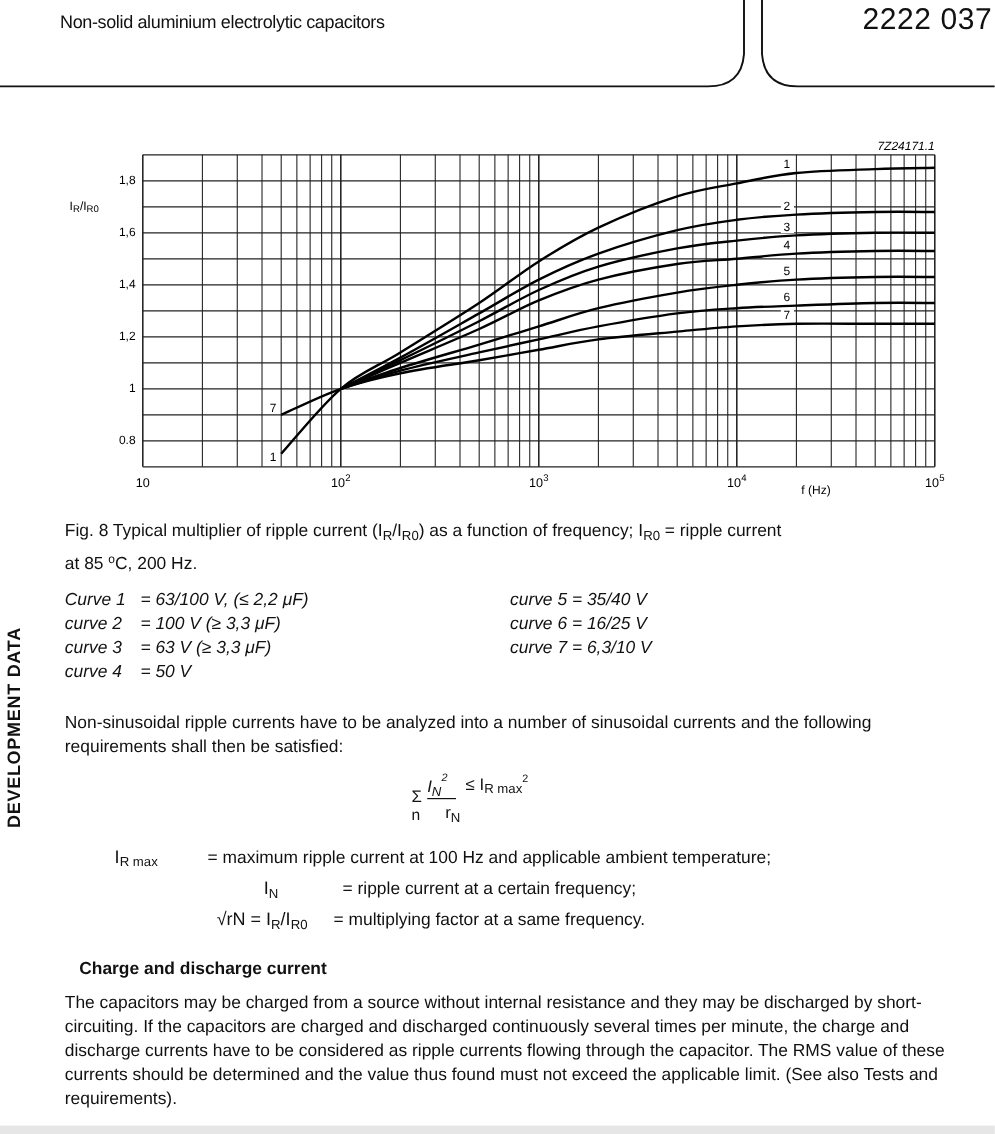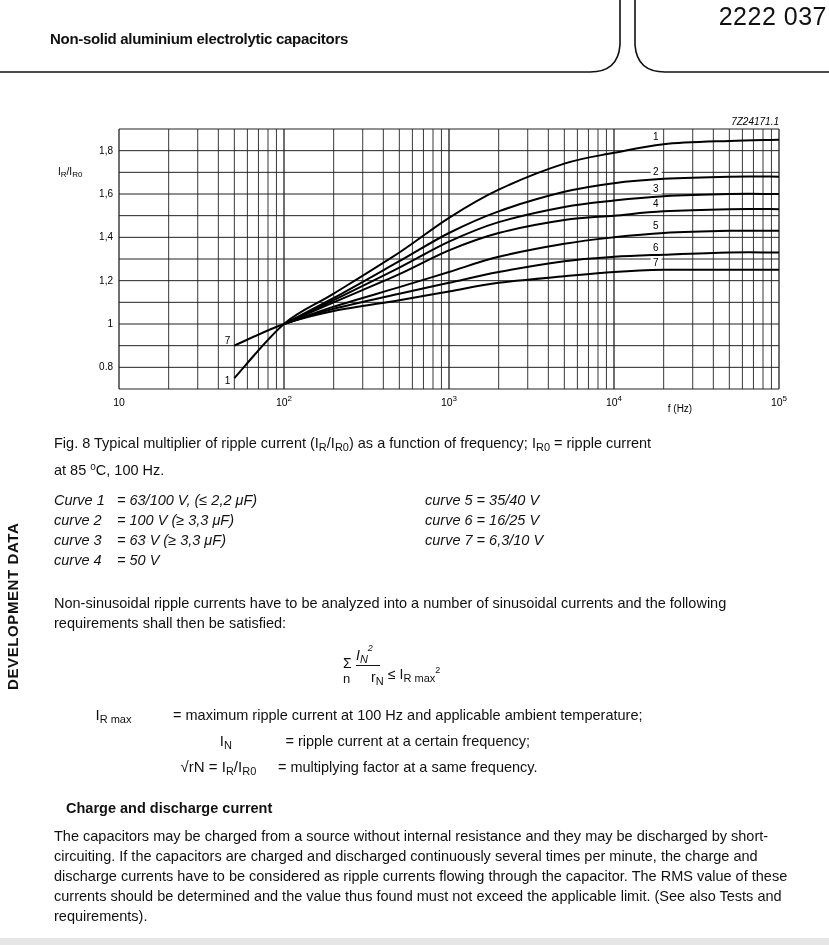--- a/index.html
+++ b/index.html
@@ -1,18 +1,18 @@
 <!DOCTYPE html>
 <html><head>
 <meta charset="utf-8">
 <style>
   html, body { margin:0; padding:0; background:#ffffff; }
   body { width:829px; height:945px; position:relative; overflow:hidden;
          font-family:"Liberation Sans", sans-serif; color:#111; }
-  .header-title { position:absolute; left:50px; top:10px; font-size:15px; font-weight:bold; letter-spacing:-0.3px;margin-top:20px; }
+  .header-title { position:absolute; left:50px; top:10px; font-size:15px; font-weight:normal; letter-spacing:-0.3px; }
   .header-code { position:absolute; right:2px; top:2px; font-size:25px; letter-spacing:0.5px; }
   #header-frame { position:absolute; left:0; top:0; }
   .side-label { position:absolute; left:4px; top:690px; transform-origin:left top; transform:rotate(-90deg);
                 font-size:15px; font-weight:bold; letter-spacing:0.6px; white-space:nowrap; }
   #chart { position:absolute; left:0; top:100px; }
   .caption { position:absolute; left:54px; top:434px; width:740px; font-size:14.5px; line-height:19px; }
   .curves { position:absolute; left:54px; top:490px; font-size:14.5px; line-height:20px; }
   .curves-col2 { position:absolute; left:425px; top:490px; font-size:14.5px; line-height:20px; }
   .crow { white-space:nowrap;font-style:italic; }
   .crow .k { display:inline-block; width:63px; }
@@ -130,21 +130,21 @@
       <text x="230.3300507154431" y="243.66666666666666" text-anchor="end" font-size="10" font-family="Liberation Sans, sans-serif">7</text>
       <text x="230.3300507154431" y="284.16666666666663" text-anchor="end" font-size="10" font-family="Liberation Sans, sans-serif">1</text>
     </g>
   <text id="fig-id" x="779" y="25" text-anchor="end" font-size="10" font-style="italic" font-family="Liberation Sans, sans-serif">7Z24171.1</text>
   <text id="ylabel" x="58" y="75" font-size="10" font-family="Liberation Sans, sans-serif"><tspan>I</tspan><tspan dy="2" font-size="8">R</tspan><tspan dy="-2">/I</tspan><tspan dy="2" font-size="8">R0</tspan></text>
   <text id="xlabel" x="680" y="312" font-size="10" font-family="Liberation Sans, sans-serif" text-anchor="middle">f (Hz)</text>
 </svg>
 
 <div class="caption">
   <span>Fig. 8  Typical multiplier of ripple current (I</span><sub>R</sub><span>/I</span><sub>R0</sub><span>) as a function of frequency; I</span><sub>R0</sub><span> = ripple current</span><br>
-  <span>at 85 </span><sup style="font-size:10px;vertical-align:5px;">o</sup><span>C, 100 Hz.</span>
+  <span>at 85 </span><sup style="font-size:10px;vertical-align:5px;">o</sup><span>C, 200 Hz.</span>
 </div>
 
 <div class="curves">
   <div class="crow"><span class="k">Curve 1</span><span>= 63/100 V, (≤ 2,2 μF)</span></div>
   <div class="crow"><span class="k">curve 2</span><span>= 100 V (≥ 3,3 μF)</span></div>
   <div class="crow"><span class="k">curve 3</span><span>= 63 V (≥ 3,3 μF)</span></div>
   <div class="crow"><span class="k">curve 4</span><span>= 50 V</span></div>
 </div>
 <div class="curves-col2">
   <div class="crow crow2"><span class="k">curve 5</span> <span>= 35/40 V</span></div>
@@ -153,21 +153,21 @@
 </div>
 
 <div class="para" style="top:593px;">Non-sinusoidal ripple currents have to be analyzed into a number of sinusoidal currents and the following requirements shall then be satisfied:</div>
 
 <div class="formula">
   <span style="position:absolute;left:0;top:12px;font-size:14px;">Σ</span>
   <span style="position:absolute;left:0;top:28px;font-size:13px;">n</span>
   <span style="position:absolute;left:13px;top:0;font-size:14px;font-style:italic;"><span>I</span><sub>N</sub><sup style="vertical-align:9px;">2</sup></span>
   <span style="position:absolute;left:13px;top:22px;width:24px;border-top:1px solid #111;"></span>
   <span style="position:absolute;left:28px;top:26px;font-size:14px;"><span>r</span><sub>N</sub></span>
-  <span style="position:absolute;left:45px;top:22px;font-size:14px;"><span>≤</span> <span>I</span><sub>R max</sub><sup style="vertical-align:6px;">2</sup></span>
+  <span style="position:absolute;left:45px;top:1px;font-size:14px;"><span>≤</span> <span>I</span><sub>R max</sub><sup style="vertical-align:6px;">2</sup></span>
 </div>
 
 <div class="defs">
   <div class="defrow">
     <span class="sym"><span>I</span><sub>R max</sub></span><span>= maximum ripple current at 100 Hz and applicable ambient temperature;</span>
   </div>
   <div class="defrow">
     <span class="sym"><span>I</span><sub>N</sub></span><span>= ripple current at a certain frequency;</span>
   </div>
   <div class="defrow">

